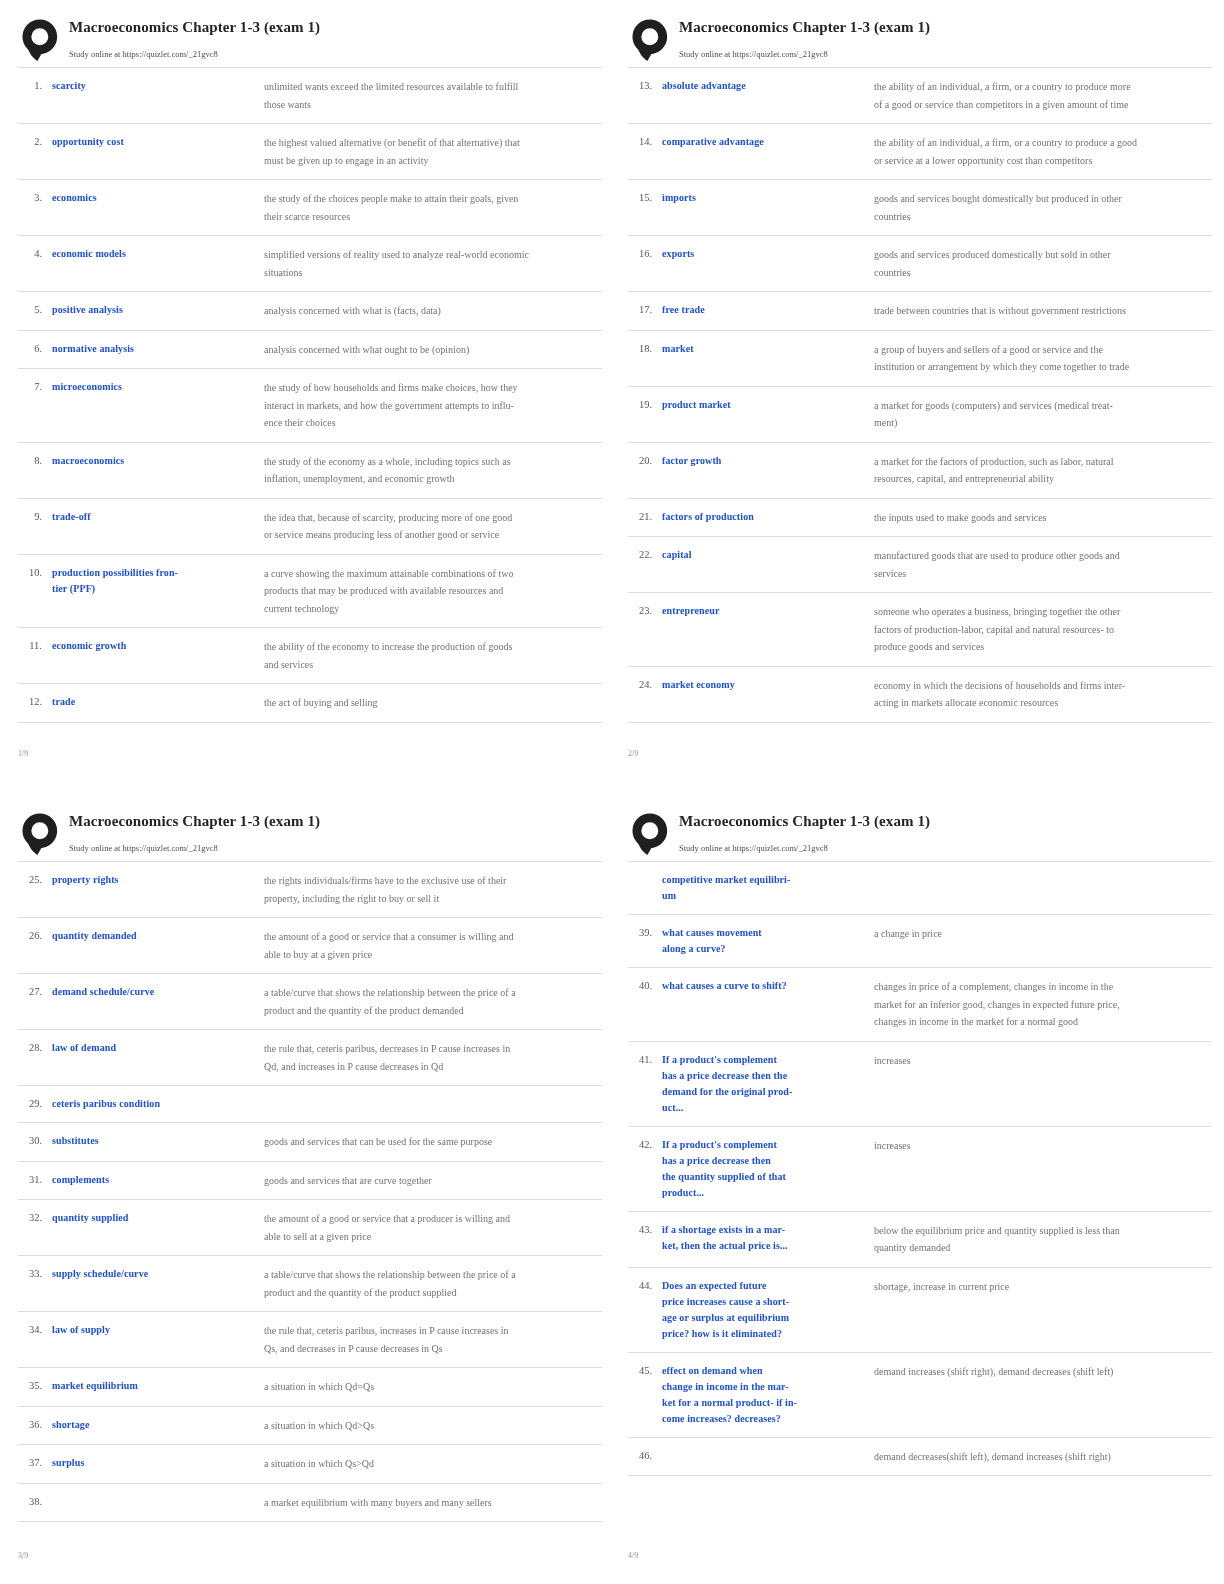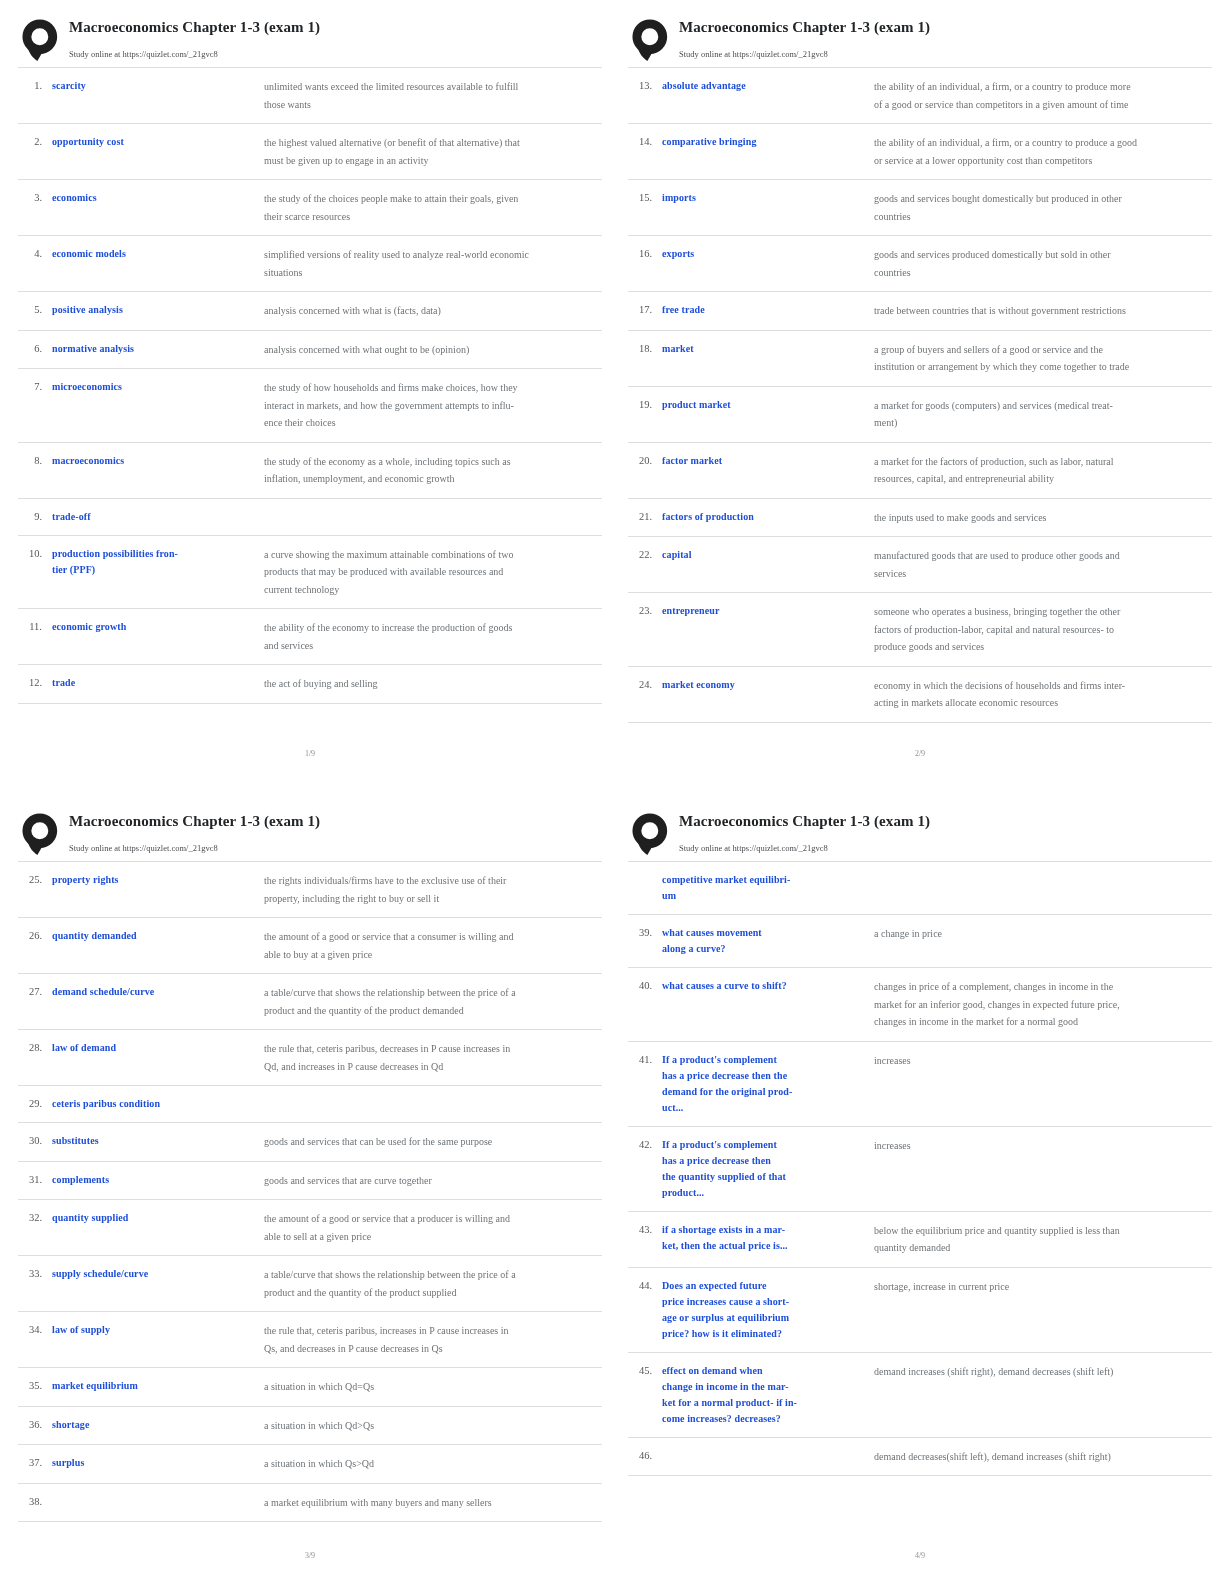--- a/index.html
+++ b/index.html
@@ -26,21 +26,21 @@
     padding:10px 0;border-bottom:1px solid #dedede;
   }
   .num{font-size:10.5px;color:#54585c;text-align:right;padding-right:4px;padding-top:2px;}
   .term{
     font-size:10px;font-weight:bold;color:#1d4ed8;line-height:1.6;
     white-space:pre-line;letter-spacing:.1px;
   }
   .def{
     font-size:10px;color:#6e7377;line-height:1.75;white-space:pre-line;
   }
-  .footer{margin-top:auto;text-align:center;font-size:8px;color:#8d9296;padding:8px 0 2px 0;}
+  .footer{margin-top:auto;text-align:left;font-size:8px;color:#8d9296;padding:8px 0 2px 0;}
 </style>
 </head>
 <body>
 
   <div class="sheet pos-0">
     <div class="sheet-header">
       <span class="logo">
         <svg width="42" height="46" viewBox="0 0 52 56" aria-hidden="true">
           <circle cx="27" cy="24" r="16" fill="none" stroke="#1f1f1f" stroke-width="11"></circle>
           <path d="M10 30 C12 42 17 50 24 54 L32 40 Z" fill="#1f1f1f"></path>
@@ -103,20 +103,22 @@
   <div class="row">
     <div class="num">8.</div>
     <div class="term">macroeconomics</div>
     <div class="def">the study of the economy as a whole, including topics such as
 inflation, unemployment, and economic growth</div>
   </div>
 
   <div class="row">
     <div class="num">9.</div>
     <div class="term">trade-off</div>
+    <div class="def">the idea that, because of scarcity, producing more of one good
+or service means producing less of another good or service</div>
   </div>
 
   <div class="row">
     <div class="num">10.</div>
     <div class="term">production possibilities fron-
 tier (PPF)</div>
     <div class="def">a curve showing the maximum attainable combinations of two
 products that may be produced with available resources and
 current technology</div>
   </div>
@@ -153,21 +155,21 @@
     <div class="rows">
   <div class="row">
     <div class="num">13.</div>
     <div class="term">absolute advantage</div>
     <div class="def">the ability of an individual, a firm, or a country to produce more
 of a good or service than competitors in a given amount of time</div>
   </div>
 
   <div class="row">
     <div class="num">14.</div>
-    <div class="term">comparative bringing</div>
+    <div class="term">comparative advantage</div>
     <div class="def">the ability of an individual, a firm, or a country to produce a good
 or service at a lower opportunity cost than competitors</div>
   </div>
 
   <div class="row">
     <div class="num">15.</div>
     <div class="term">imports</div>
     <div class="def">goods and services bought domestically but produced in other
 countries</div>
   </div>
@@ -194,21 +196,21 @@
 
   <div class="row">
     <div class="num">19.</div>
     <div class="term">product market</div>
     <div class="def">a market for goods (computers) and services (medical treat-
 ment)</div>
   </div>
 
   <div class="row">
     <div class="num">20.</div>
-    <div class="term">factor market</div>
+    <div class="term">factor growth</div>
     <div class="def">a market for the factors of production, such as labor, natural
 resources, capital, and entrepreneurial ability</div>
   </div>
 
   <div class="row">
     <div class="num">21.</div>
     <div class="term">factors of production</div>
     <div class="def">the inputs used to make goods and services</div>
   </div>
 

